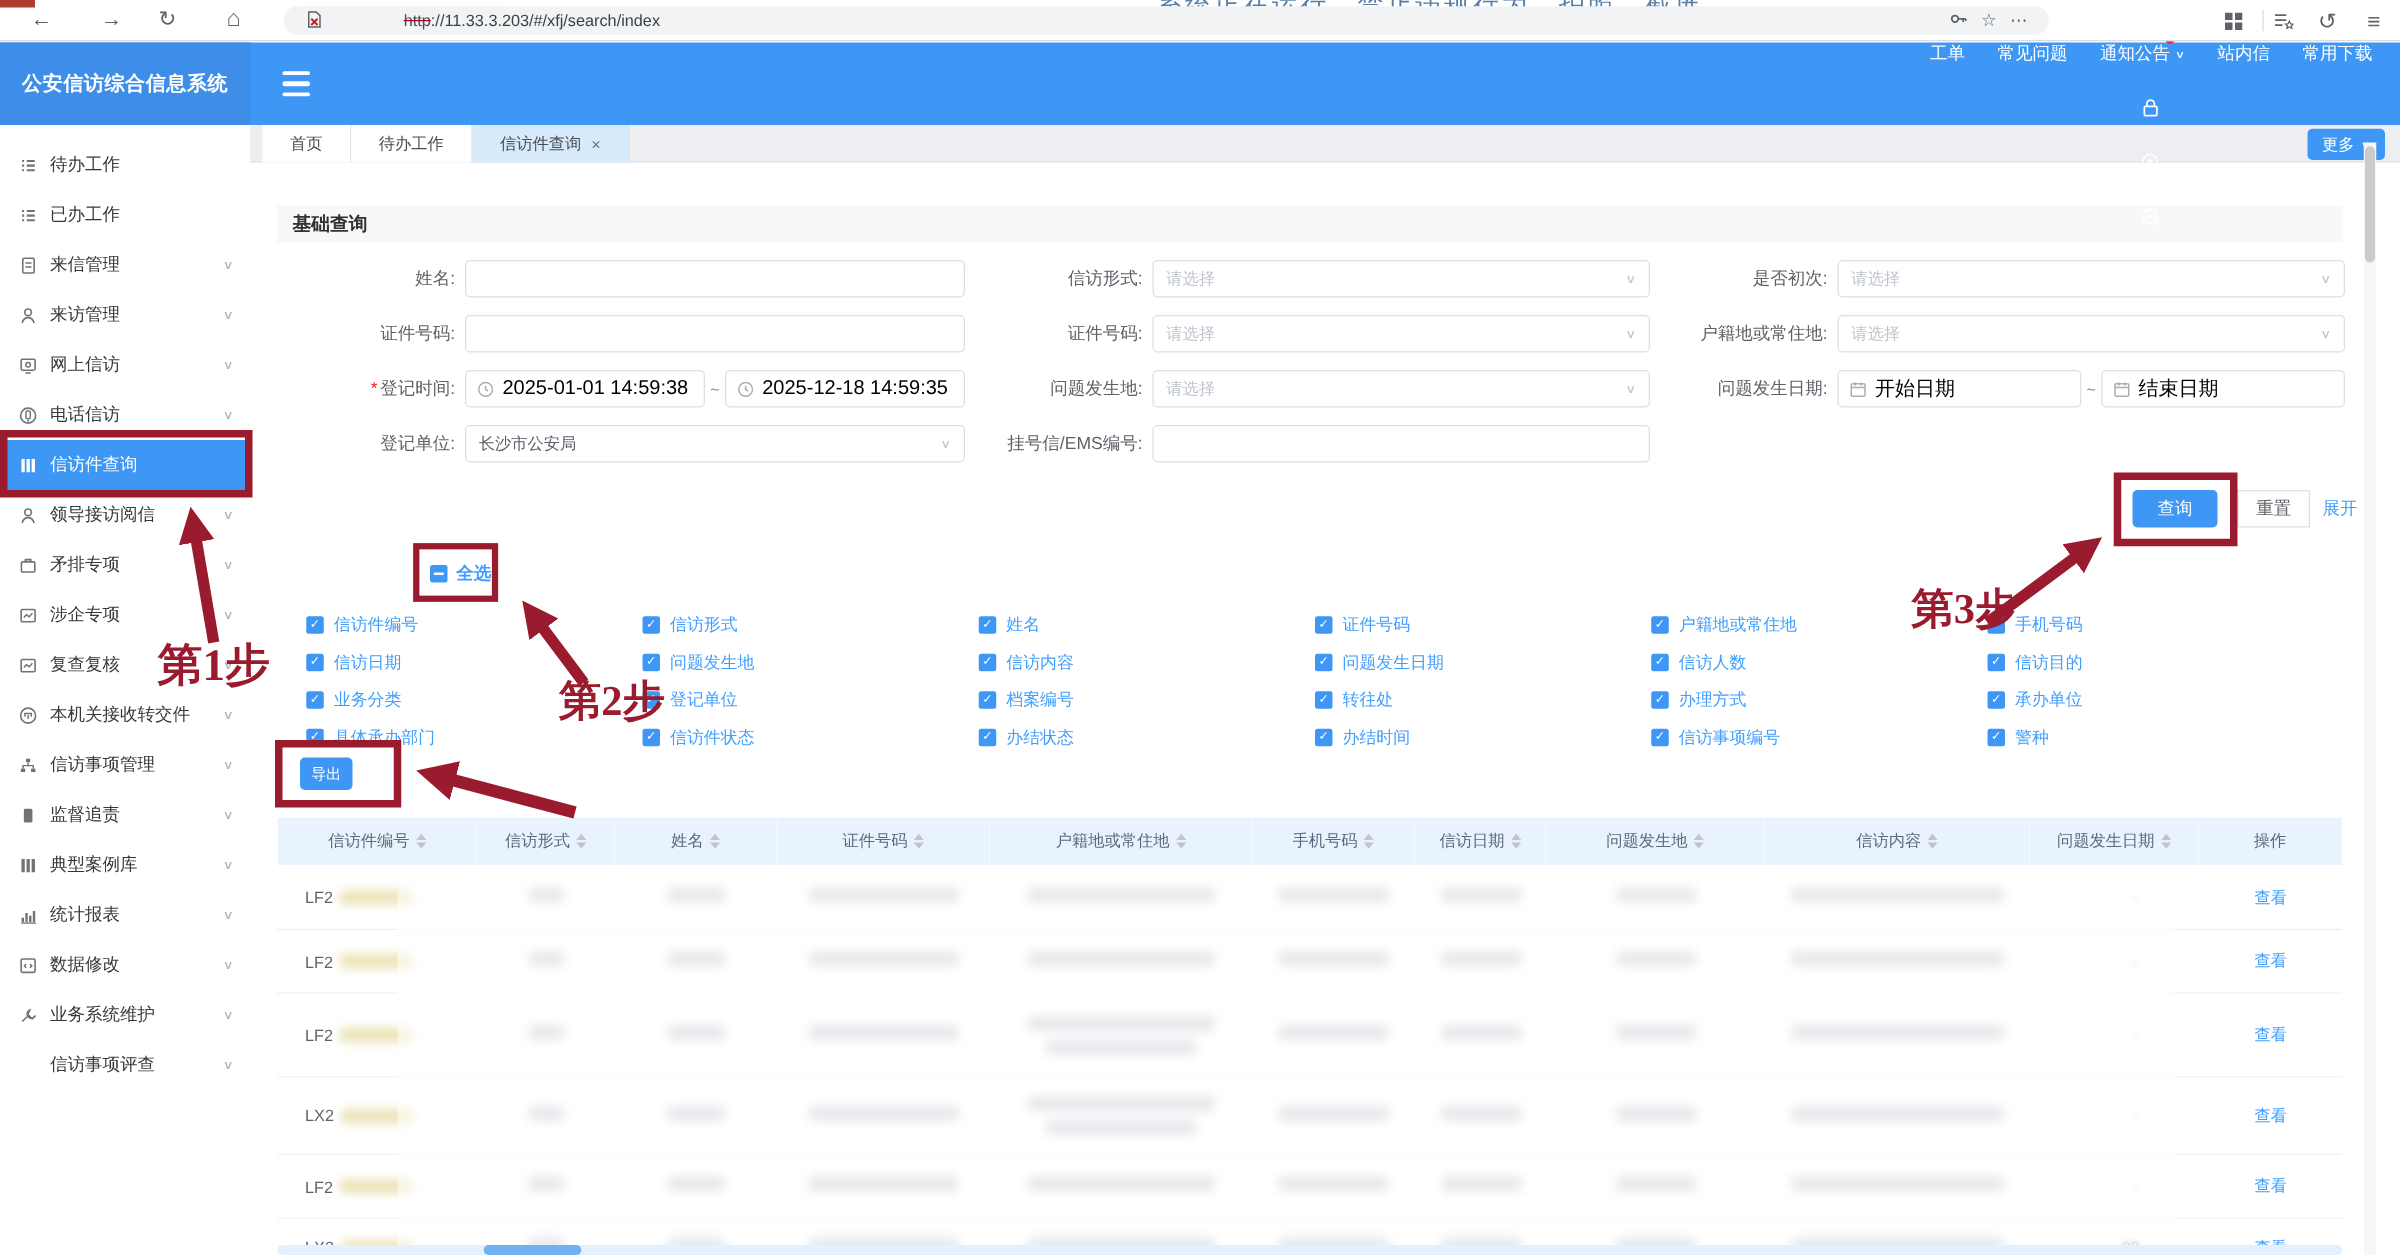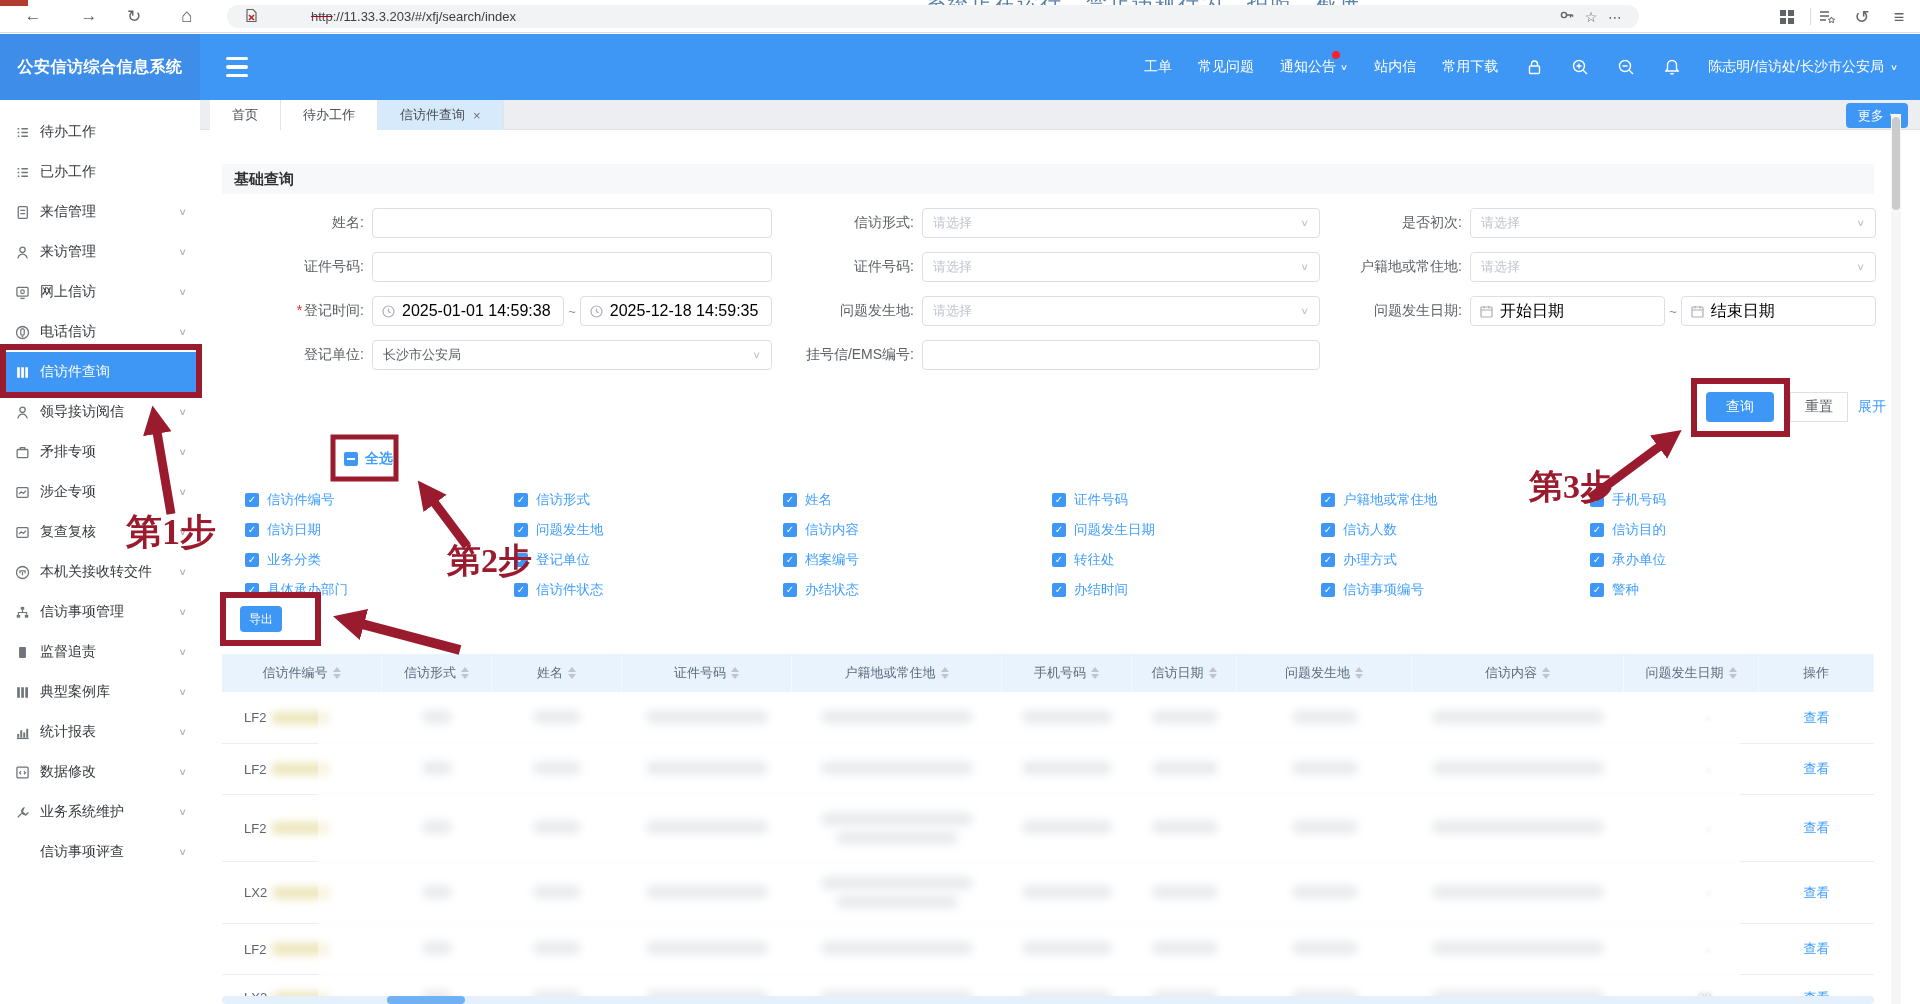--- a/index.html
+++ b/index.html
@@ -6,33 +6,33 @@
   html,body { background:#fff; }
   body { font-family:"Liberation Sans","DejaVu Sans",sans-serif; }
   #root { position:relative; width:1920px; height:1004px; overflow:hidden; background:#fff; }
 
   
   .browser-bar { position:absolute; left:0; top:0; width:1920px; height:33px; background:#fff; border-bottom:1px solid #dadce0; overflow:hidden; z-index:5; }
   .tab-remnant { position:absolute; left:0; top:0; width:28px; height:6px; background:#b23b30; }
   .watermark { position:absolute; left:925px; top:-11px; font-size:21px; letter-spacing:2px; color:#46729f; opacity:.9; white-space:nowrap; }
   .nav-ico { position:absolute; top:3px; width:26px; height:26px; display:flex; align-items:center; justify-content:center; font-size:17px; color:#5f6368; }
   .url-bar { position:absolute; left:227px; top:5px; width:1412px; height:23px; border-radius:12px; background:#f1f3f4; display:flex; align-items:center; padding:0 12px; }
-  .url-text { font-size:13px; color:#3c4043; margin-left:4px; flex:1; white-space:nowrap; overflow:hidden;padding-left:44px; }
+  .url-text { font-size:13px; color:#3c4043; margin-left:16px; flex:1; white-space:nowrap; overflow:hidden;padding-left:44px; }
   .url-scheme { text-decoration:line-through; text-decoration-color:#b00020; color:#4a4d51; }
   .urlbar-ico { width:24px; text-align:center; color:#5f6368; font-size:14px; flex:none; }
   .chrome-right-ico { position:absolute; top:4px; width:26px; height:26px; display:flex; align-items:center; justify-content:center; color:#5f6368; font-size:16px; }
   .chrome-sep { position:absolute; left:1810px; top:8px; width:1px; height:17px; background:#dadce0; }
 
   
   .app-header { position:absolute; left:0; top:34px; width:1920px; height:66px; background:#3e97f5; z-index:4; }
   .logo-area { position:absolute; left:0; top:0; width:200px; height:66px; background:#3d8de9; display:flex; align-items:center; justify-content:center; }
   .logo-title { color:#fff; font-size:16px; font-weight:700; letter-spacing:.5px; }
   .hamburger { position:absolute; left:226px; top:23px; width:22px; height:20px; display:flex; flex-direction:column; justify-content:space-between; cursor:pointer; }
   .hamburger span { display:block; height:3.2px; background:#fff; border-radius:2px; }
-  .header-right { position:absolute; right:22px; top:0; height:66px; display:flex; align-items:center; gap:26px; }
+  .header-right { position:absolute; right:22px; top:0; height:66px; display:flex; align-items:center; gap:26px;flex-direction:column; }
   .hnav-item { position:relative; color:#fff; font-size:14px; cursor:pointer; display:flex; align-items:center; gap:4px; }
   .hnav-badge { position:absolute; top:-7px; right:8px; width:8px; height:8px; border-radius:50%; background:#f5222d; }
   .hnav-caret, .user-caret { font-size:11px; color:#fff; transform:scaleY(.75); }
   .hico { width:20px; height:20px; display:flex; align-items:center; justify-content:center; }
   .hico svg { display:block; }
   .user-block { color:#fff; font-size:14px; display:flex; align-items:center; gap:6px; cursor:pointer; }
 
   
   .sidebar { position:absolute; left:0; top:100px; width:200px; height:904px; background:#fff; padding-top:12px; z-index:2; }
   .side-item { position:relative; height:40px; display:flex; align-items:center; padding-left:14px; gap:10px; cursor:pointer; }

